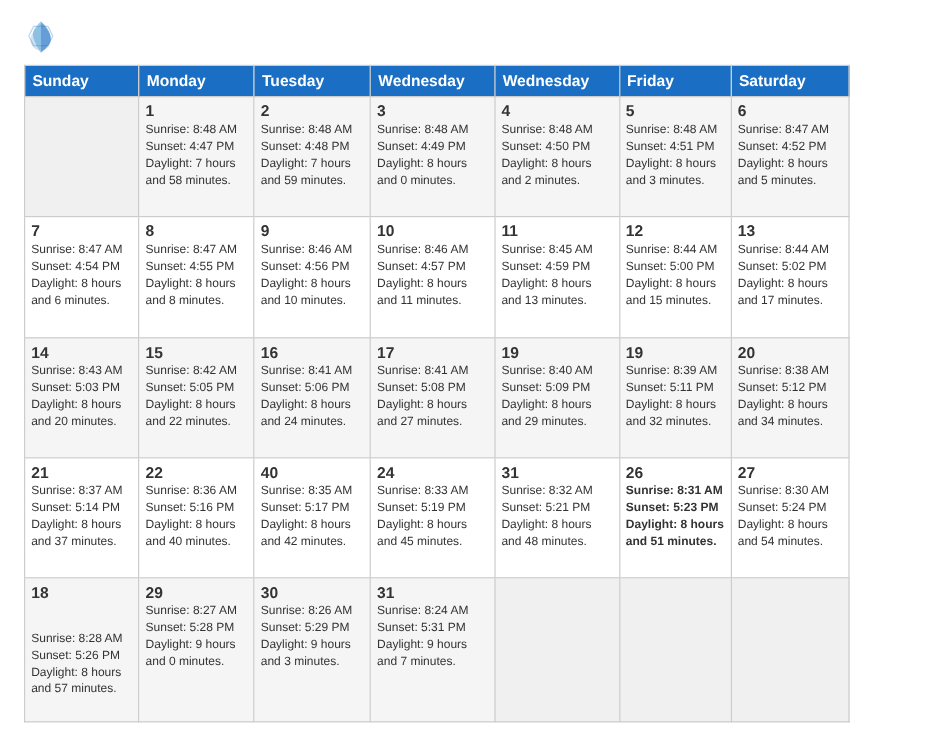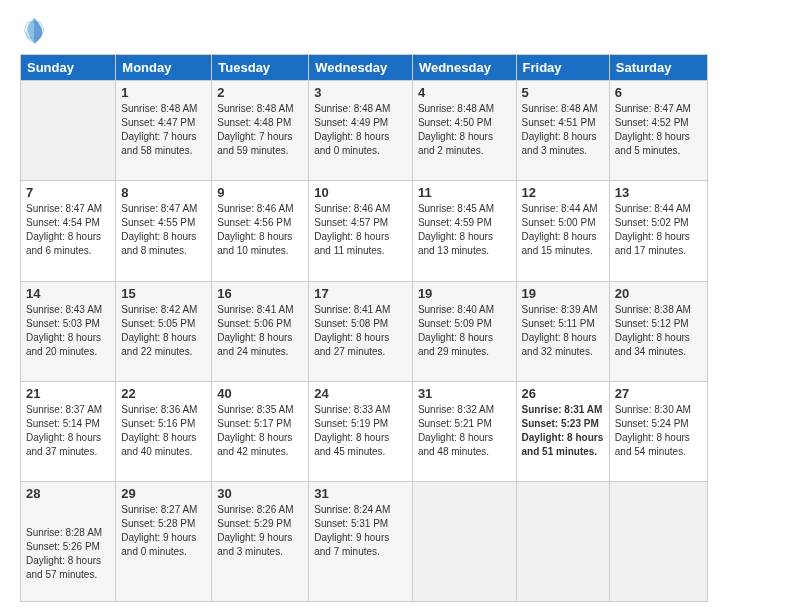--- a/index.html
+++ b/index.html
@@ -333,21 +333,21 @@
           <td>
             <span class="day-number">27</span>
             <div class="day-info" style="white-space: pre-line;">Sunrise: 8:30 AM
 Sunset: 5:24 PM
 Daylight: 8 hours
 and 54 minutes.</div>
           </td>
         </tr>
         <tr>
           <td>
-            <span class="day-number">28</span>
+            <span class="day-number">18</span>
             <div class="day-info" style="white-space: pre-line; margin-top: 25px;">Sunrise: 8:28 AM
 Sunset: 5:26 PM
 Daylight: 8 hours
 and 57 minutes.</div>
           </td>
           <td>
             <span class="day-number">29</span>
             <div class="day-info" style="white-space: pre-line;">Sunrise: 8:27 AM
 Sunset: 5:28 PM
 Daylight: 9 hours

